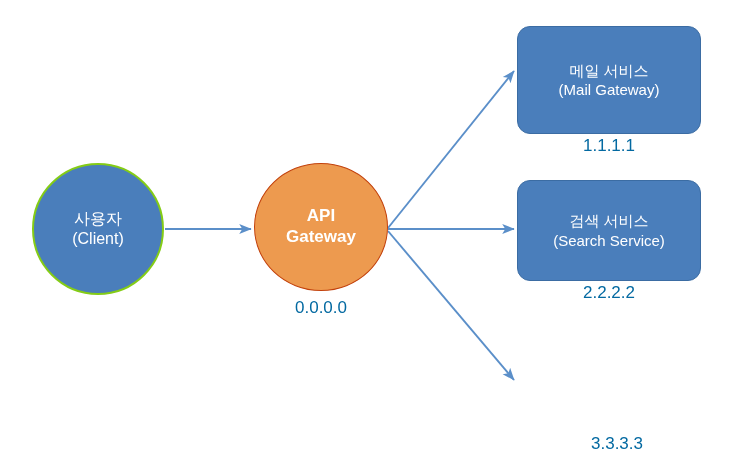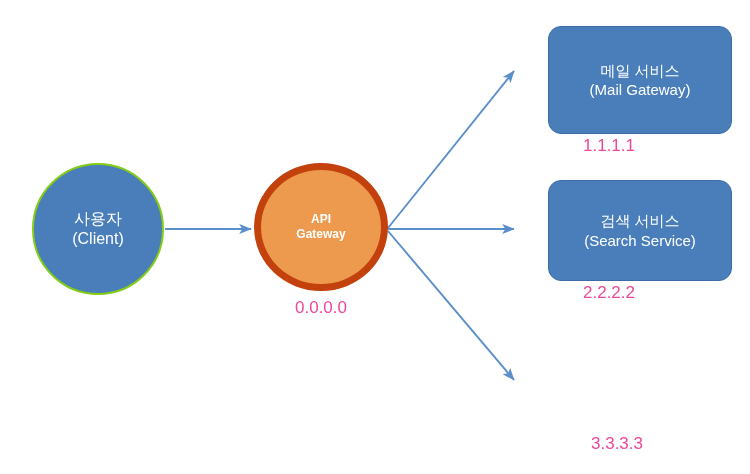--- a/index.html
+++ b/index.html
@@ -55,56 +55,55 @@
     font-size: 16px;
     font-weight: normal;
   }
 
   #gateway-node {
     left: 254px;
     top: 163px;
     width: 134px;
     height: 128px;
     background: #ed9a4f;
-    border: 7px solid #c2410c;
+    border: 1px solid #c2410c;
     color: #ffffff;
-    font-size: 12px;
+    font-size: 17px;
     font-weight: bold;
   }
 
   
   .node-box {
     position: absolute;
     background: #4a7ebb;
     border: 1px solid #3b6ca3;
     border-radius: 13px;
     color: #ffffff;
     font-size: 15px;
     display: flex;
     flex-direction: column;
     align-items: center;
     justify-content: center;
     text-align: center;
     box-sizing: border-box;
     line-height: 1.3;
     padding: 0 10px;
-    margin-left: 31px;
   }
   .node-box .l1 { display: block; }
   .node-box .l2 { display: block; }
 
   #mail-node   { left: 517px; top: 26px;  width: 184px; height: 108px; }
   #search-node { left: 517px; top: 180px; width: 184px; height: 101px; }
   #member-node { left: 517px; top: 333px; width: 184px; height: 98px; }
 
   
   .ip-label {
     position: absolute;
     text-align: center;
-    color: #ec4899;
+    color: #0369a1;
     font-size: 17px;
     white-space: nowrap;
   }
   #gateway-ip { left: 254px; top: 298px; width: 134px; }
   #mail-ip    { left: 517px; top: 136px; width: 184px; }
   #search-ip  { left: 517px; top: 283px; width: 184px; }
   #member-ip  { left: 525px; top: 434px; width: 184px; }
 </style>
 </head>
 <body>

